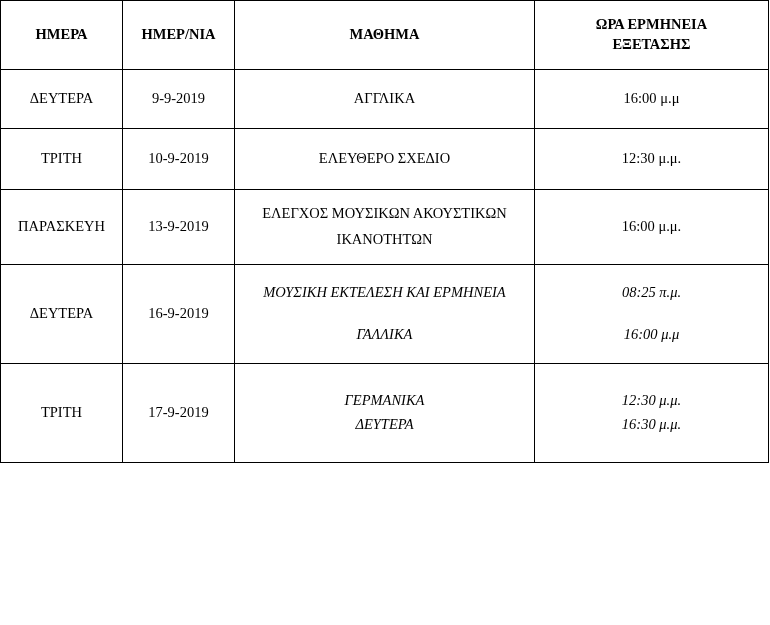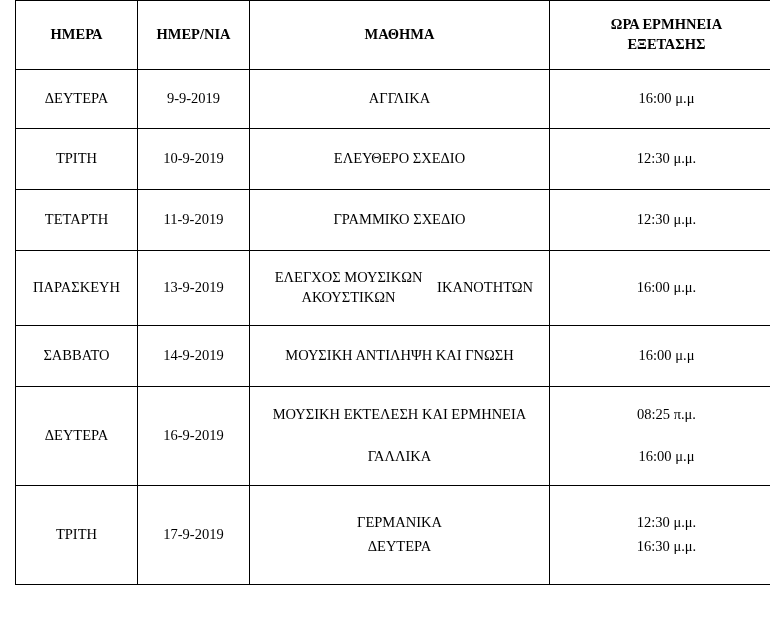--- a/index.html
+++ b/index.html
@@ -12,66 +12,67 @@
     height: 625px;
     font-family: "Liberation Serif", serif;
     color: #000000;
     overflow: hidden;
   }
   .sheet {
     width: 700px;
     height: 625px;
     position: relative;
     box-sizing: border-box;
-    margin-left: 15px;
   }
   table.exam-table {
     border-collapse: collapse;
     width: 768px;
     margin: 0;
     table-layout: fixed;
   }
   table.exam-table col.c-day    { width: 122px; }
   table.exam-table col.c-date   { width: 112px; }
   table.exam-table col.c-course { width: 300px; }
   table.exam-table col.c-time   { width: 234px; }
 
   table.exam-table th,
   table.exam-table td {
     border: 1px solid #000000;
     text-align: center;
     vertical-align: middle;
     font-size: 14.5px;
     line-height: 1.35;
-    padding: 6px 16px;
+    padding: 6px 8px;
   }
   table.exam-table th {
     font-weight: bold;
     font-size: 14.5px;
     height: 60px;
     padding: 4px 10px;
   }
   table.exam-table td {
     font-weight: normal;
   }
   .r-h1 td { height: 46px; }
   .r-h2 td { height: 48px; }
   .r-tall td { height: 62px; }
   .r-xtall td { height: 86px; }
   .cell-lines {
     display: flex;
     flex-direction: column;
     align-items: center;
     gap: 22px;
+    font-style: italic;
   }
   .cell-lines.tight {
     gap: 4px;
   }
   .cell-two {
     display: flex;
+    flex-direction: column;
     align-items: center;
     justify-content: center;
     gap: 6px;
   }
   .nowrap { white-space: nowrap; }
 </style>
 </head>
 <body>
 
 <div class="sheet">
@@ -103,46 +104,34 @@
         <td>16:00 μ.μ</td>
       </tr>
 
       <tr class="r-h2">
         <td>ΤΡΙΤΗ</td>
         <td>10-9-2019</td>
         <td>ΕΛΕΥΘΕΡΟ ΣΧΕΔΙΟ</td>
         <td>12:30 μ.μ.</td>
       </tr>
 
-      <tr class="r-h2">
-        <td>ΤΕΤΑΡΤΗ</td>
-        <td>11-9-2019</td>
-        <td>ΓΡΑΜΜΙΚΟ ΣΧΕΔΙΟ</td>
-        <td>12:30 μ.μ.</td>
-      </tr>
 
 
       <tr class="r-tall">
         <td>ΠΑΡΑΣΚΕΥΗ</td>
         <td>13-9-2019</td>
         <td>
           <div class="cell-two">
             <span>ΕΛΕΓΧΟΣ ΜΟΥΣΙΚΩΝ ΑΚΟΥΣΤΙΚΩΝ</span>
             <span>ΙΚΑΝΟΤΗΤΩΝ</span>
           </div>
         </td>
         <td>16:00 μ.μ.</td>
       </tr>
 
-      <tr class="r-h2">
-        <td>ΣΑΒΒΑΤΟ</td>
-        <td>14-9-2019</td>
-        <td>ΜΟΥΣΙΚΗ ΑΝΤΙΛΗΨΗ ΚΑΙ ΓΝΩΣΗ</td>
-        <td>16:00 μ.μ</td>
-      </tr>
 
       <tr class="r-xtall">
         <td>ΔΕΥΤΕΡΑ</td>
         <td>16-9-2019</td>
         <td>
           <div class="cell-lines">
             <span>ΜΟΥΣΙΚΗ ΕΚΤΕΛΕΣΗ ΚΑΙ ΕΡΜΗΝΕΙΑ</span>
             <span>ΓΑΛΛΙΚΑ</span>
           </div>
         </td>

